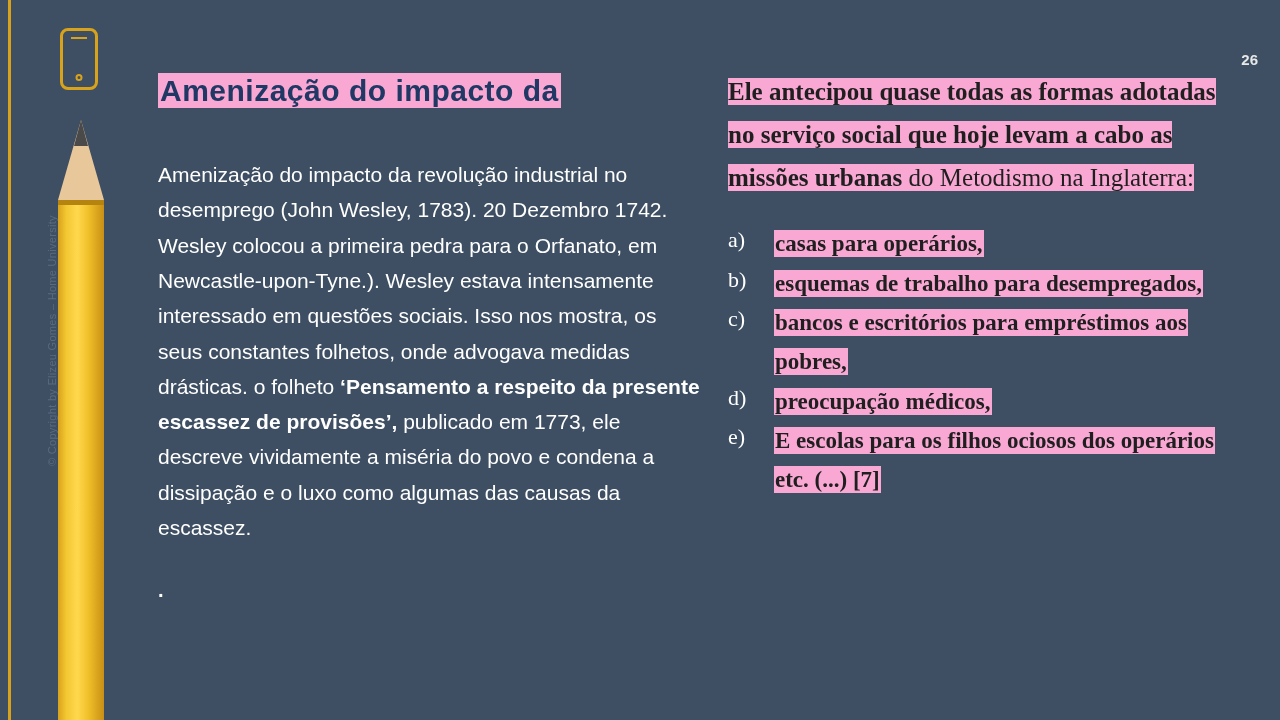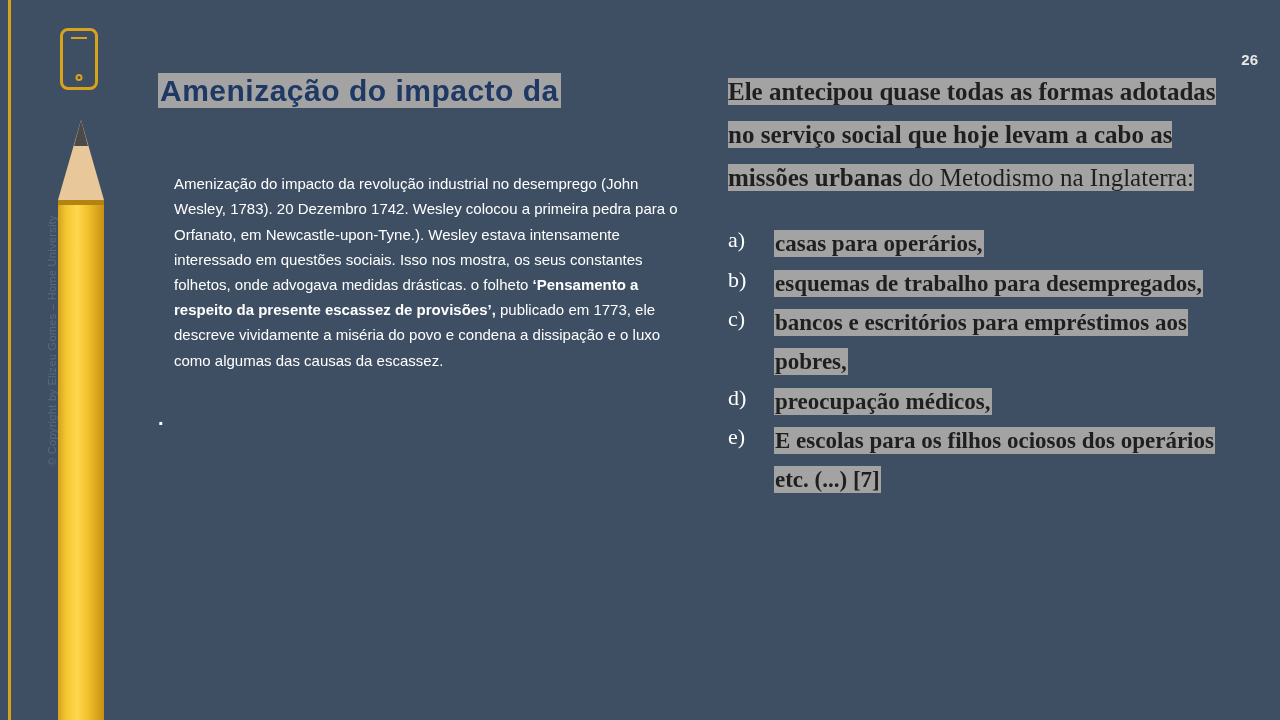--- a/index.html
+++ b/index.html
@@ -135,38 +135,38 @@
     top: 70px;
     width: 545px;
   }
   .col-right {
     position: absolute;
     left: 728px;
     top: 70px;
     width: 500px;
   }
   .hl {
-    background: #a3a3a3;
+    background: #f9a8d4;
     box-decoration-break: clone;
     -webkit-box-decoration-break: clone;
   }
   .title {
     font-size: 30px;
     font-weight: bold;
     color: #1f3864;
     line-height: 1.42;
     letter-spacing: 0.5px;
     margin: 0 0 2px 0;
   }
   .title .hl { padding: 1px 2px; }
   .body-text {
-    font-size: 15px;
+    font-size: 21px;
     color: #ffffff;
     line-height: 1.68;
-    margin: 16px;
+    margin: 0;
   }
   .body-text b { font-weight: bold; }
   .dot {
     color: #ffffff;
     font-size: 20px;
     font-weight: bold;
     margin-top: 34px;
   }
   .right-para {
     font-family: "Liberation Serif", serif;

